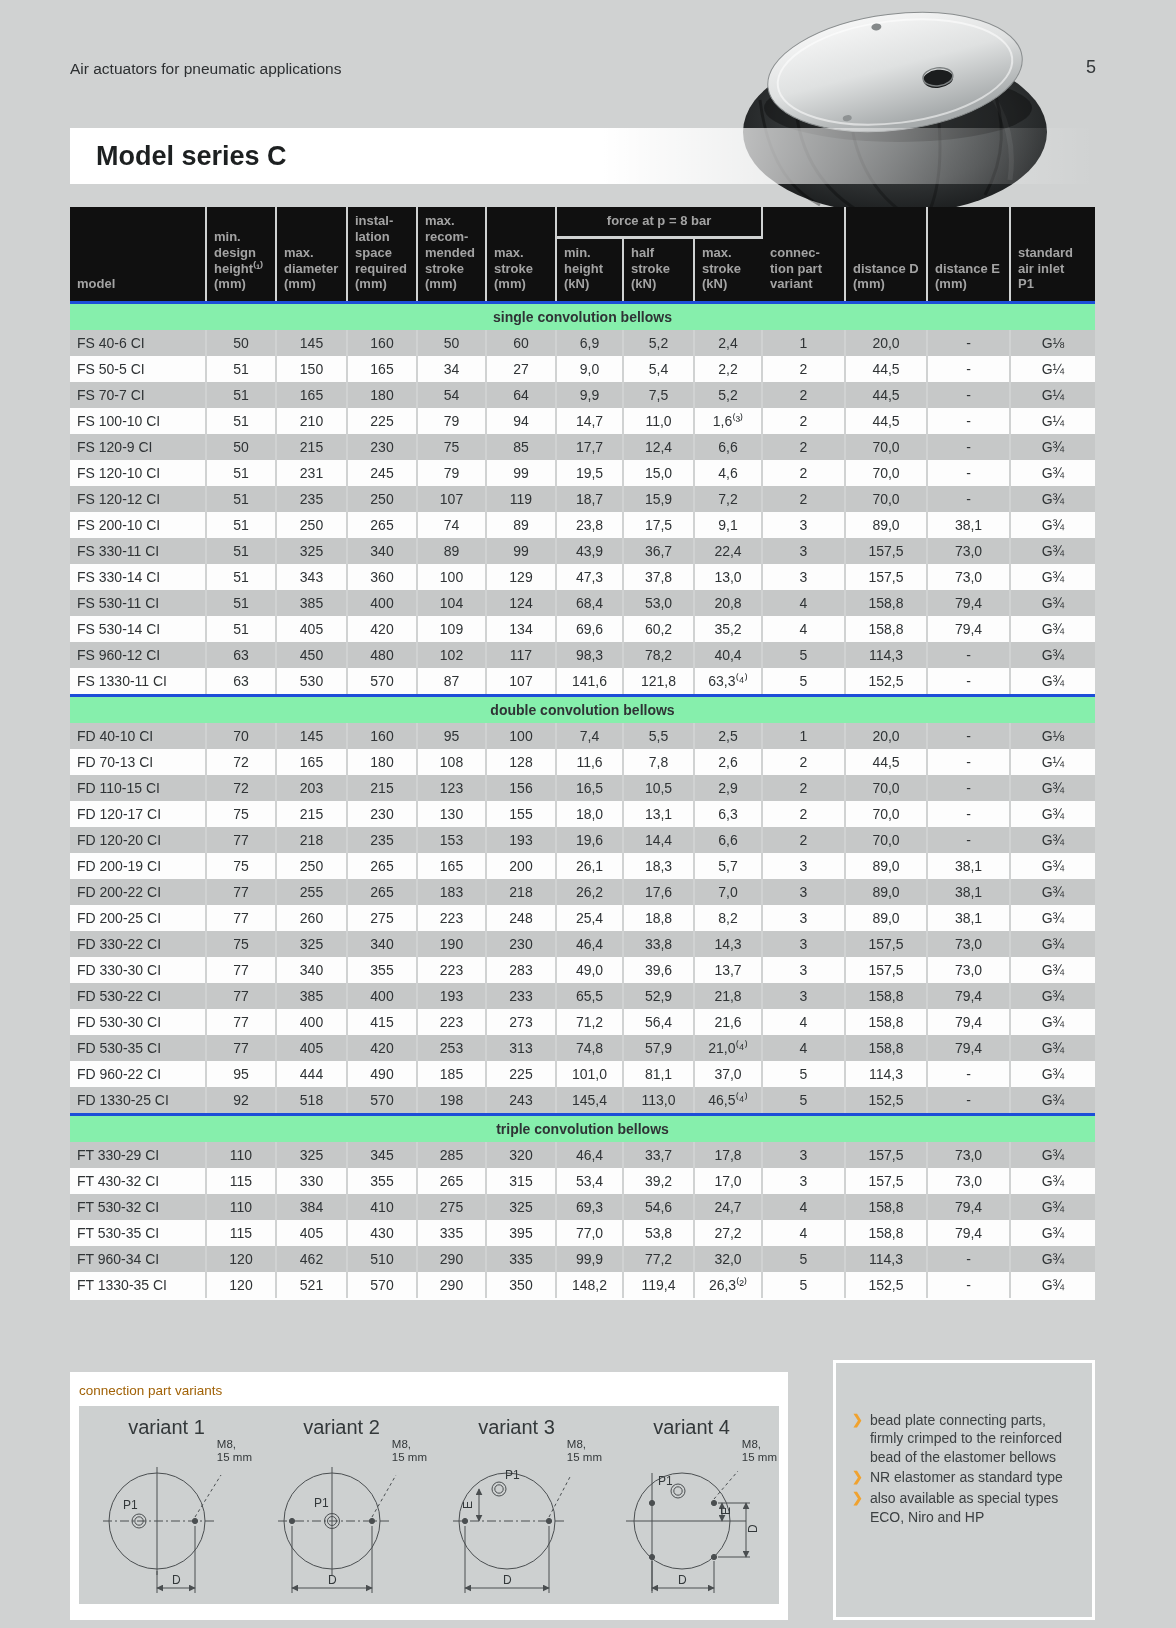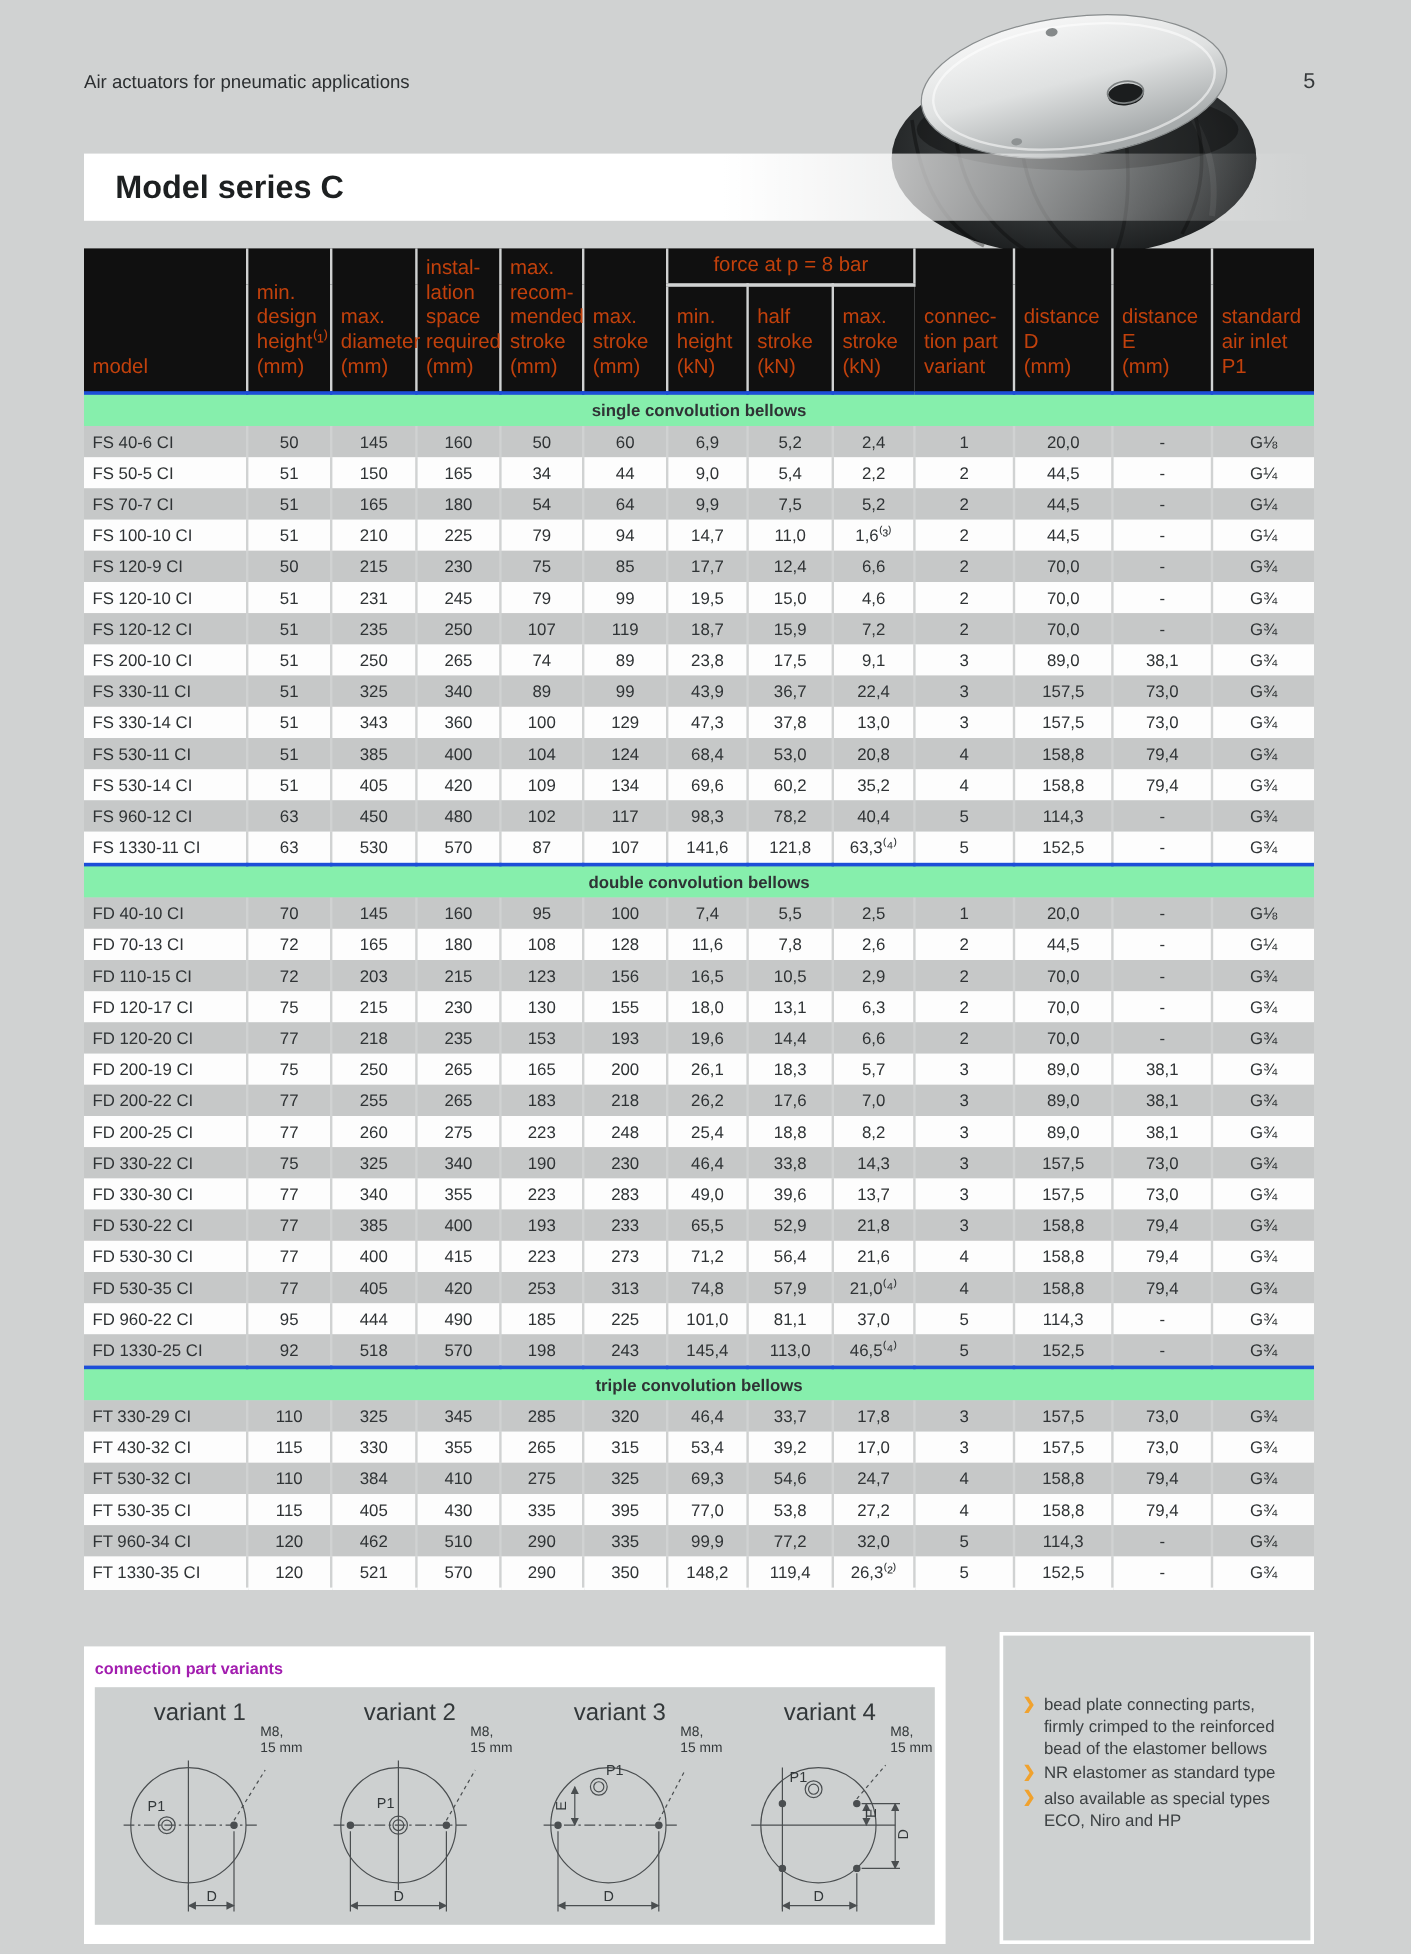--- a/index.html
+++ b/index.html
@@ -20,21 +20,21 @@
     position:absolute; left:70px; top:128px; width:1025px; height:56px; z-index:2;
     background: linear-gradient(to right, #ffffff 0%, #ffffff 52%, rgba(255,255,255,0.25) 86%, rgba(255,255,255,0) 100%);
   }
   .title-band span { display:block; padding-left:26px; line-height:56px; font-size:27px; font-weight:bold; color:#1d2021; }
 
   .table-wrap { position:absolute; left:70px; top:207px; width:1025px; z-index:3; }
   table.sheet { width:1025px; border-collapse:collapse; table-layout:fixed; }
   .sheet th, .sheet td { border-right:2px solid #d0d2d2; }
   .sheet tr > *:last-child { border-right:none; }
   .sheet thead th {
-    background:#101010; color:#c2410c; font-size:17px; font-weight:normal;
+    background:#101010; color:#a3a3a3; font-size:13px; font-weight:bold;
     text-align:left; vertical-align:bottom; line-height:1.22;
     padding:6px 4px 9px 7px; white-space:pre-line;
   }
   .sheet thead th.force {
     text-align:center; vertical-align:middle; height:30px; padding:4px 6px;
     border-bottom:3px solid #d0d2d2;
   }
   td.section-label {
     background:#86efac; font-weight:bold; font-size:13.5px; color:#222527;
     padding:15px 0 5px 2px; border-top:3px solid #1d4ed8;
@@ -44,21 +44,21 @@
   .sheet tbody tr.gray td { background:#c6c8c8; }
   .sheet tbody tr.white td { background:#fdfdfd; }
   .sheet tbody tr:last-child td { border-bottom:2px solid #fdfdfd; }
 
   .foot-row { display:flex; justify-content:space-between; margin-top:9px; font-size:12.5px; color:#33383a; }
 
   .variants-panel {
     position:absolute; left:70px; top:1372px; width:718px; height:248px;
     background:#ffffff; z-index:3;
   }
-  .vp-title { font-weight:bold; font-size:13.5px; color:#a21caf; padding:11px 0 8px 9px; }
+  .vp-title { font-weight:normal; font-size:13.5px; color:#a16207; padding:11px 0 8px 9px; }
   .vp-body { background:#cdd0d0; margin:0 9px 9px 9px; height:198px; display:flex; }
   .variant { flex:1; position:relative; }
   .variant-title { text-align:center; font-size:20px; color:#33383a; margin-top:10px; }
   .variant svg.diagram { display:block; margin:2px auto 0; }
   .m8-label {
     position:absolute; top:32px; right:2px; font-size:11.5px; line-height:1.15;
     white-space:pre-line; color:#33383a;
   }
   .dtext { font-size:12px; fill:#33383a; font-family:"Liberation Sans",sans-serif; }
 
@@ -201,21 +201,21 @@
           <td class="num">20,0</td>
           <td class="num">-</td>
           <td class="num">G⅛</td>
         </tr>
         <tr class="white">
           <td class="model">FS 50-5 CI</td>
           <td class="num">51</td>
           <td class="num">150</td>
           <td class="num">165</td>
           <td class="num">34</td>
-          <td class="num">44</td>
+          <td class="num">27</td>
           <td class="num">9,0</td>
           <td class="num">5,4</td>
           <td class="num">2,2</td>
           <td class="num">2</td>
           <td class="num">44,5</td>
           <td class="num">-</td>
           <td class="num">G¼</td>
         </tr>
         <tr class="gray">
           <td class="model">FS 70-7 CI</td>

